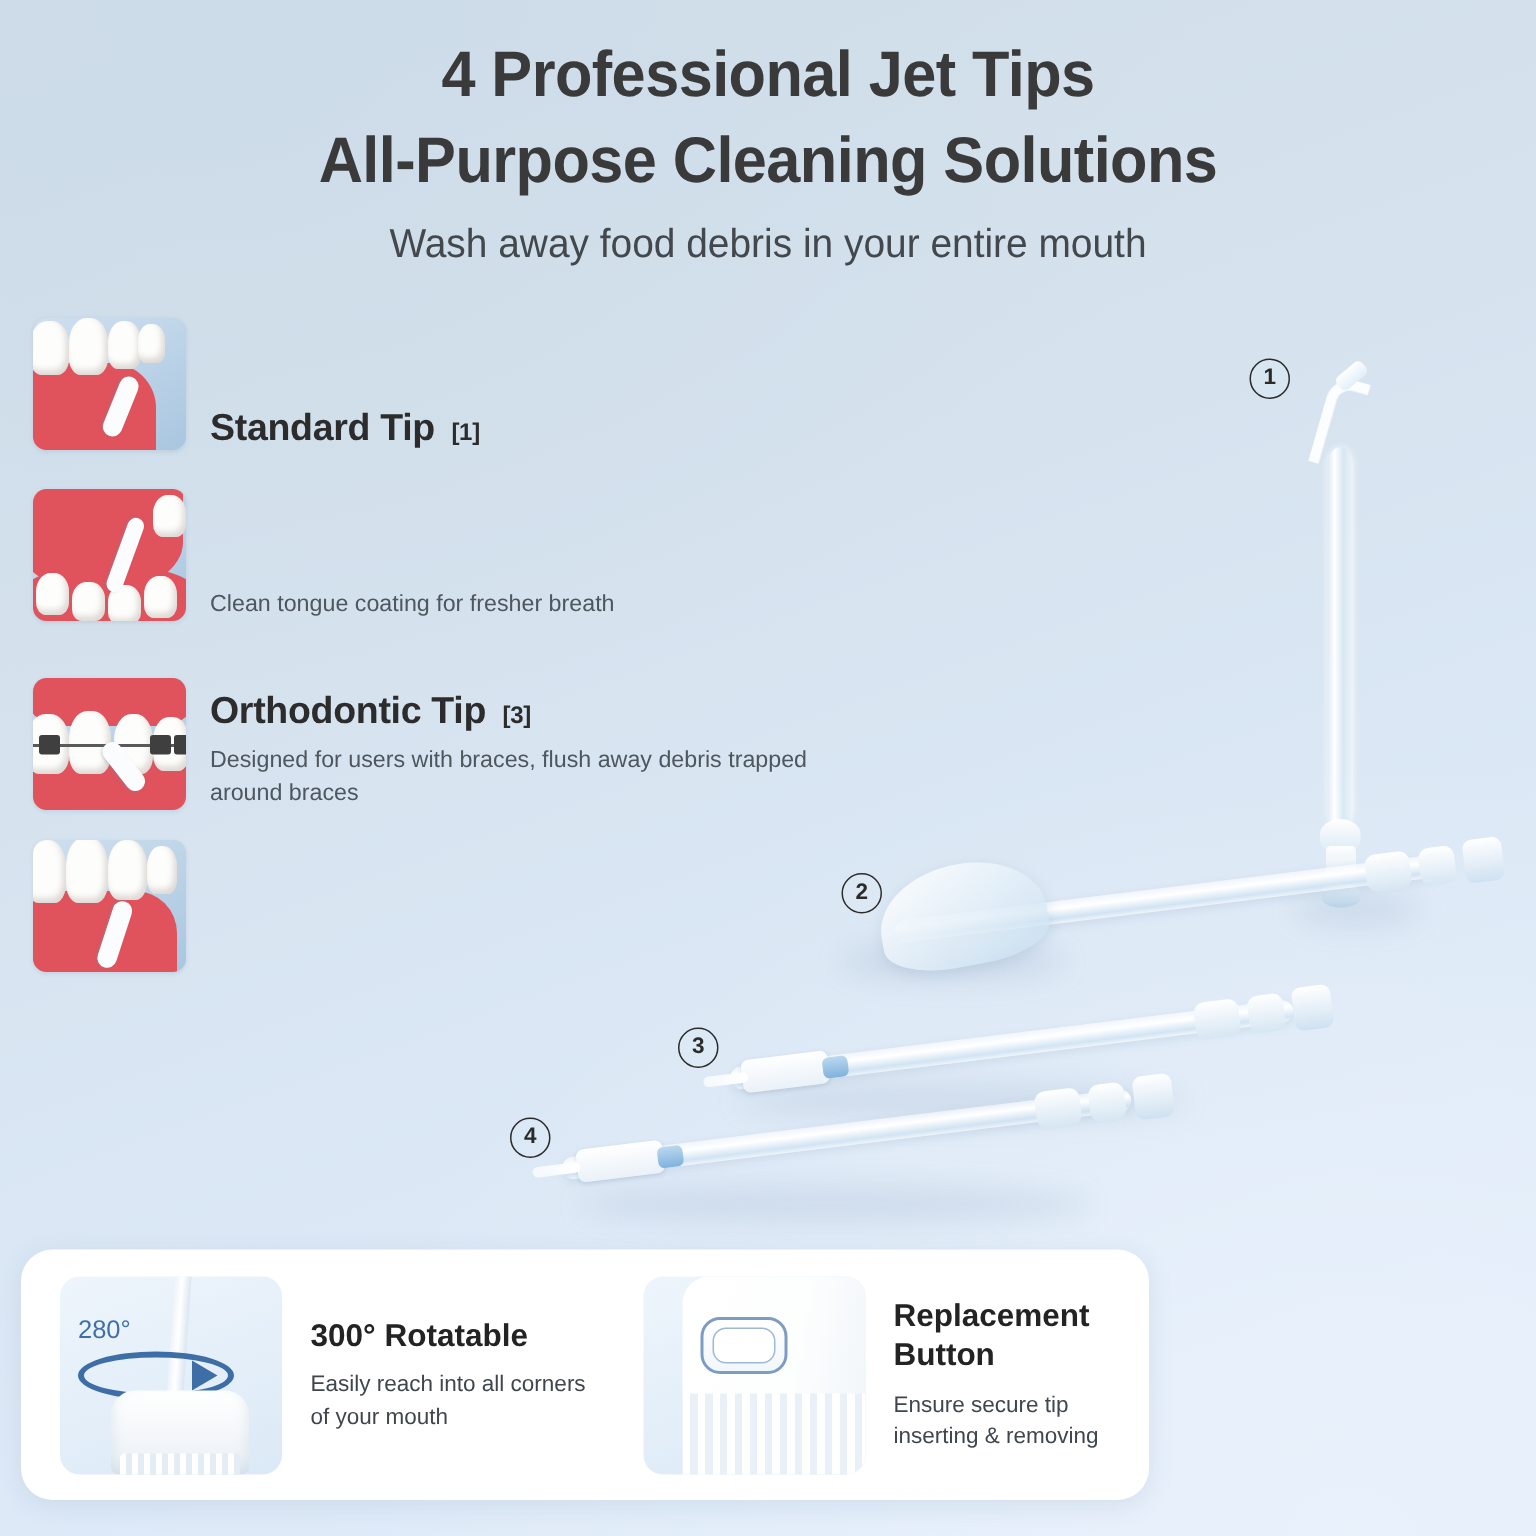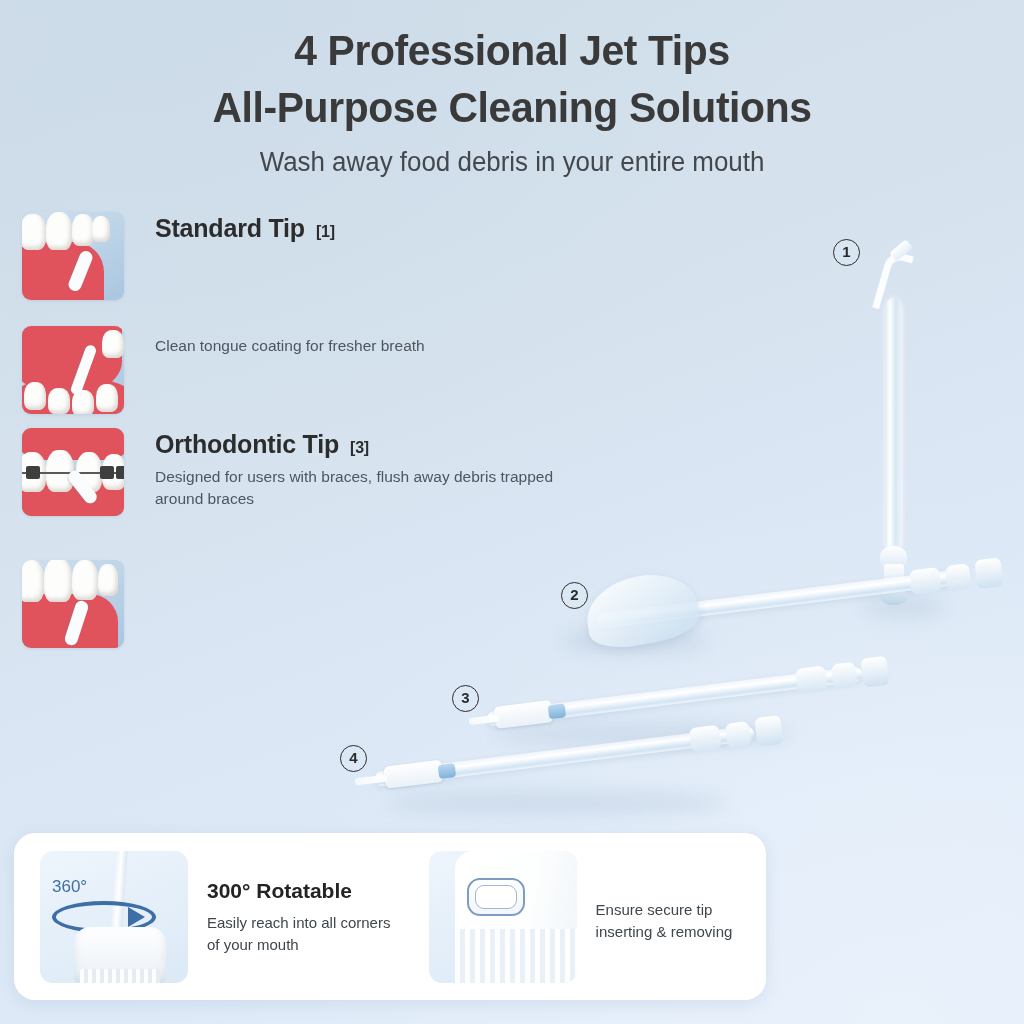--- a/index.html
+++ b/index.html
@@ -26,24 +26,24 @@
     color:#3a3a3a; letter-spacing:-0.4px;
     transform:scaleX(.95); transform-origin:center;
   }
   .hdr .sub{
     margin-top:11px; font-size:27px; color:#43484d; font-weight:400;
     transform:scaleX(.96); transform-origin:center;
   }
 
   
   .flist{ position:absolute; left:22px; top:212px; width:600px; }
-  .frow{ position:absolute; left:0; display:flex; align-items:flex-start;gap:15px; }
+  .frow{ position:absolute; left:0; display:flex; align-items:flex-end; }
   .frow[data-i="0"]{ top:0; }
   .frow[data-i="1"]{ top:114px; }
-  .frow[data-i="2"]{ top:216px; }
+  .frow[data-i="2"]{ top:240px; }
   .frow[data-i="3"]{ top:348px; }
 
   .thumb{
     width:102px; height:88px; border-radius:9px; overflow:hidden;
     flex:0 0 102px; position:relative;
     background:#b9d3e8; box-shadow:0 1px 3px rgba(60,90,120,.13);
   }
   .thumb .sky{ position:absolute; inset:0;
     background:linear-gradient(150deg,#cfe0ef 0%,#a9c6e0 100%); }
   .gum{ position:absolute; background:#e0525c; }
@@ -344,36 +344,40 @@
     </div>
   </div>
 
   <div class="card">
 
     <div class="cell one">
       <div class="cimg">
         <div class="stalk"></div>
         <div class="ell"></div>
         <div class="arrow"></div>
-        <div class="deg">360°</div>
+        <div class="deg">280°</div>
         <div class="devbase"></div>
         <div class="devrib"></div>
       </div>
       <div class="ctxt">
         <div class="cttl">300° Rotatable</div>
         <div class="cdesc">Easily reach into all corners of your mouth</div>
       </div>
     </div>
 
     <div class="cell two">
       <div class="cimg">
         <div class="body2"></div>
         <div class="body2rib"></div>
         <div class="btnOut"></div>
         <div class="btnIn"></div>
       </div>
       <div class="ctxt">
+        <div class="cttl">
+          <span>Replacement</span><br>
+          <span>Button</span>
+        </div>
         <div class="cdesc">Ensure secure tip inserting &amp; removing</div>
       </div>
     </div>
   </div>
 
 </div>
 
 </body></html>

